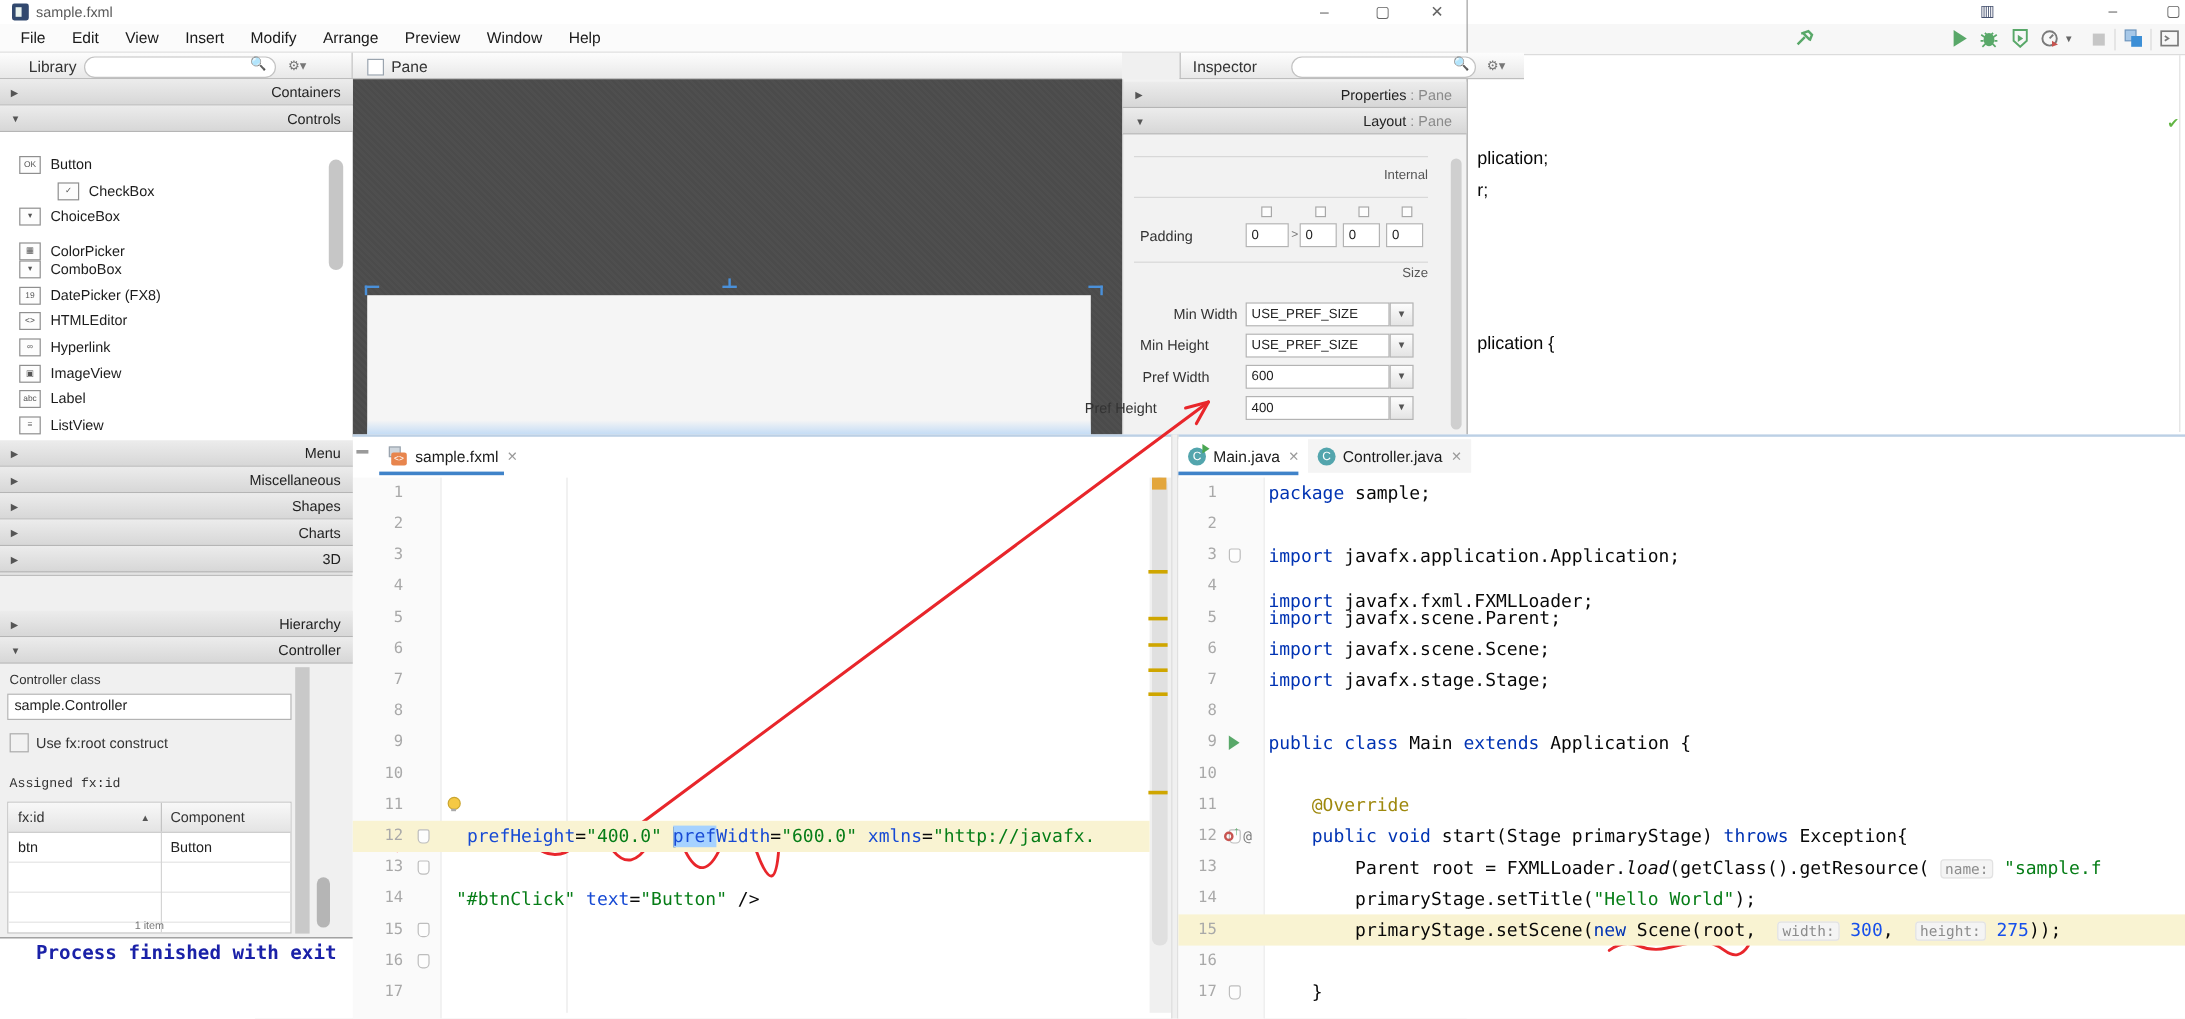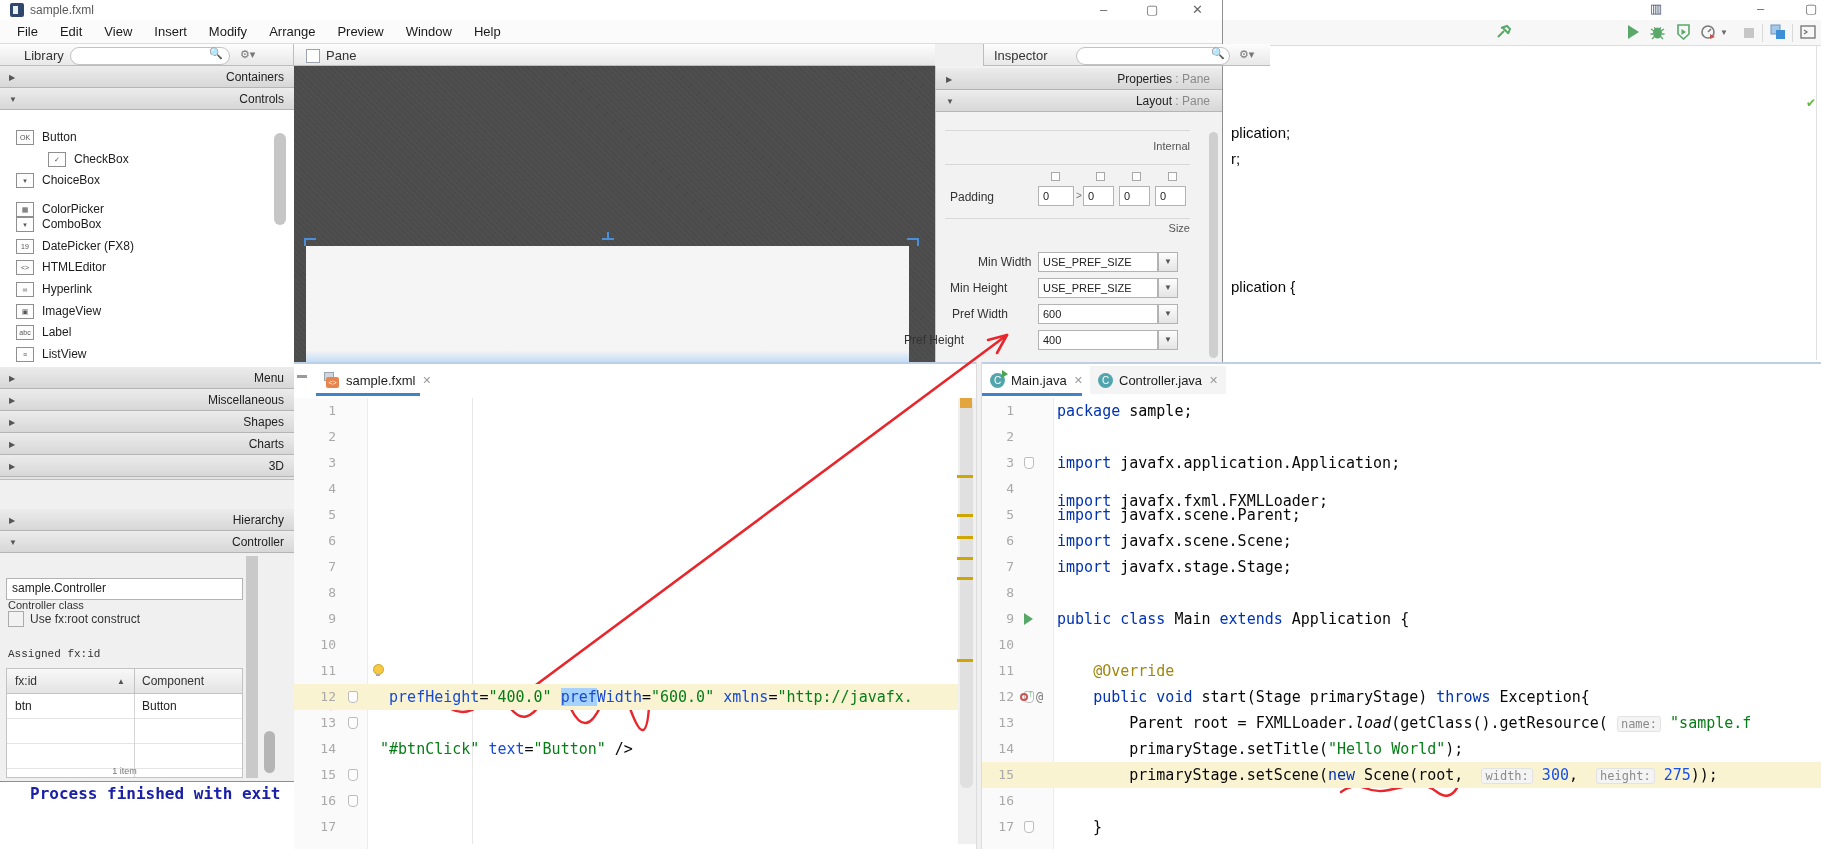--- a/index.html
+++ b/index.html
@@ -251,21 +251,21 @@
       </div>
     </div>
   <div class="abs vscroll" style="left:274px;top:133px;width:12px;height:92px;"></div>
   <div id="lib-bottom-sections"></div>
 
   <div class="abs" id="doc-head">
     <span class="abs" id="doc-title">Document</span>
     <span class="gear" style="left:262px;top:5px;">⚙▾</span>
   </div>
   <div id="doc-sections"></div>
-  <div class="abs small-lb" style="left:8px;top:561px;margin-top:38px;">Controller class</div>
+  <div class="abs small-lb" style="left:8px;top:561px;">Controller class</div>
   <div class="abs txtfield" style="left:6px;top:578px;width:237px;height:22px;">sample.Controller</div>
   <div class="abs" id="fxroot-box"></div>
   <div class="abs small-lb" style="left:30px;top:612px;font-size:12px;">Use fx:root construct</div>
   <div class="abs small-lb" style="left:8px;top:648px;font-family:Liberation Mono, monospace;">Assigned fx:id</div>
   <div class="abs" id="fxid-table">
     <div id="fxid-thead">
       <span class="th" style="left:8px;">fx:id</span>
       <span class="th" style="left:110px;font-size:8px;color:#555;top:8px;">▲</span>
       <span class="th" style="left:135px;">Component</span>
       <span class="colline" style="left:127px;background:#c3c3c3;"></span>

